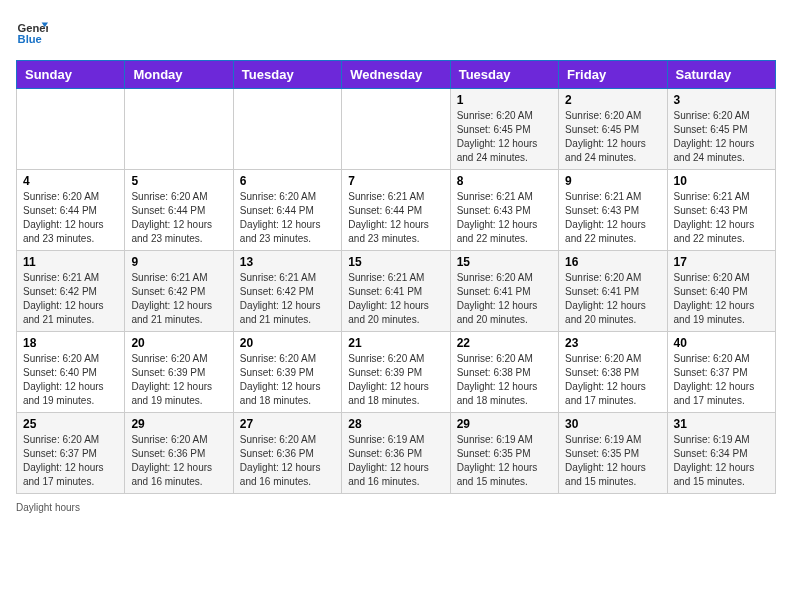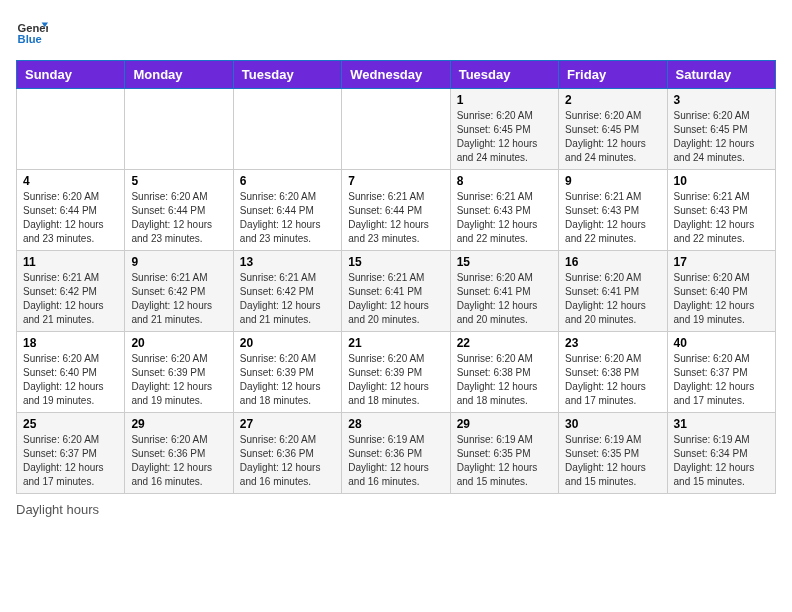--- a/index.html
+++ b/index.html
@@ -69,21 +69,21 @@
       display: block;
     }
     .day-detail {
       font-size: 10px;
       color: #333;
       line-height: 1.4;
     }
     .empty-cell { background: #fff !important; }
     .footer {
       margin-top: 8px;
-      font-size: 13px;
+      font-size: 10px;
       color: #555;
       text-align: left;
     }
   </style>
 </head>
 <body>
 
 <div class="header">
   <div class="logo">
     <svg class="logo-icon" viewBox="0 0 40 40">

